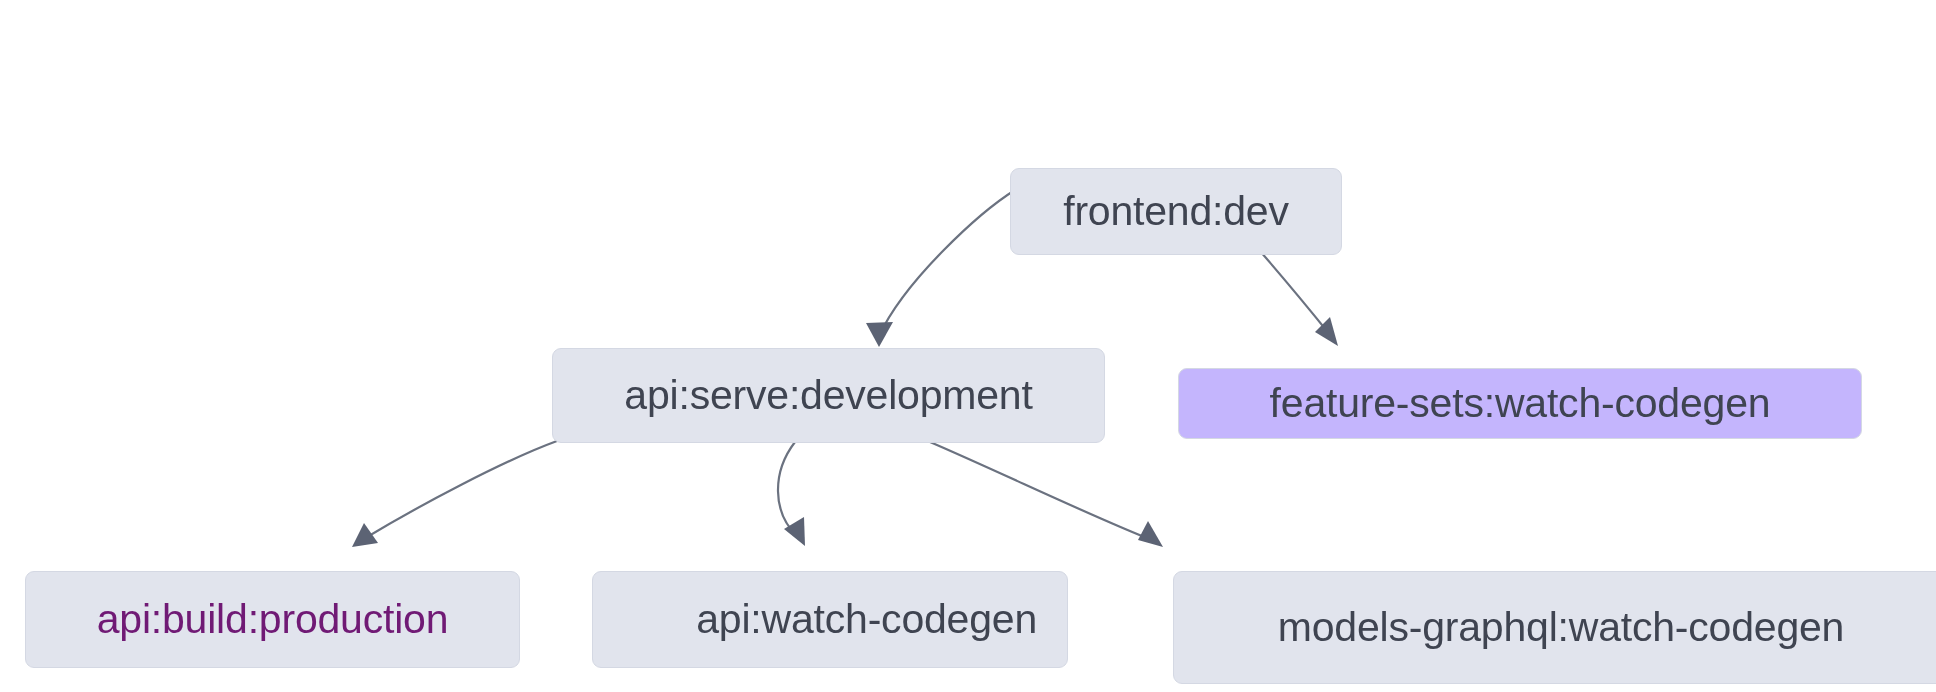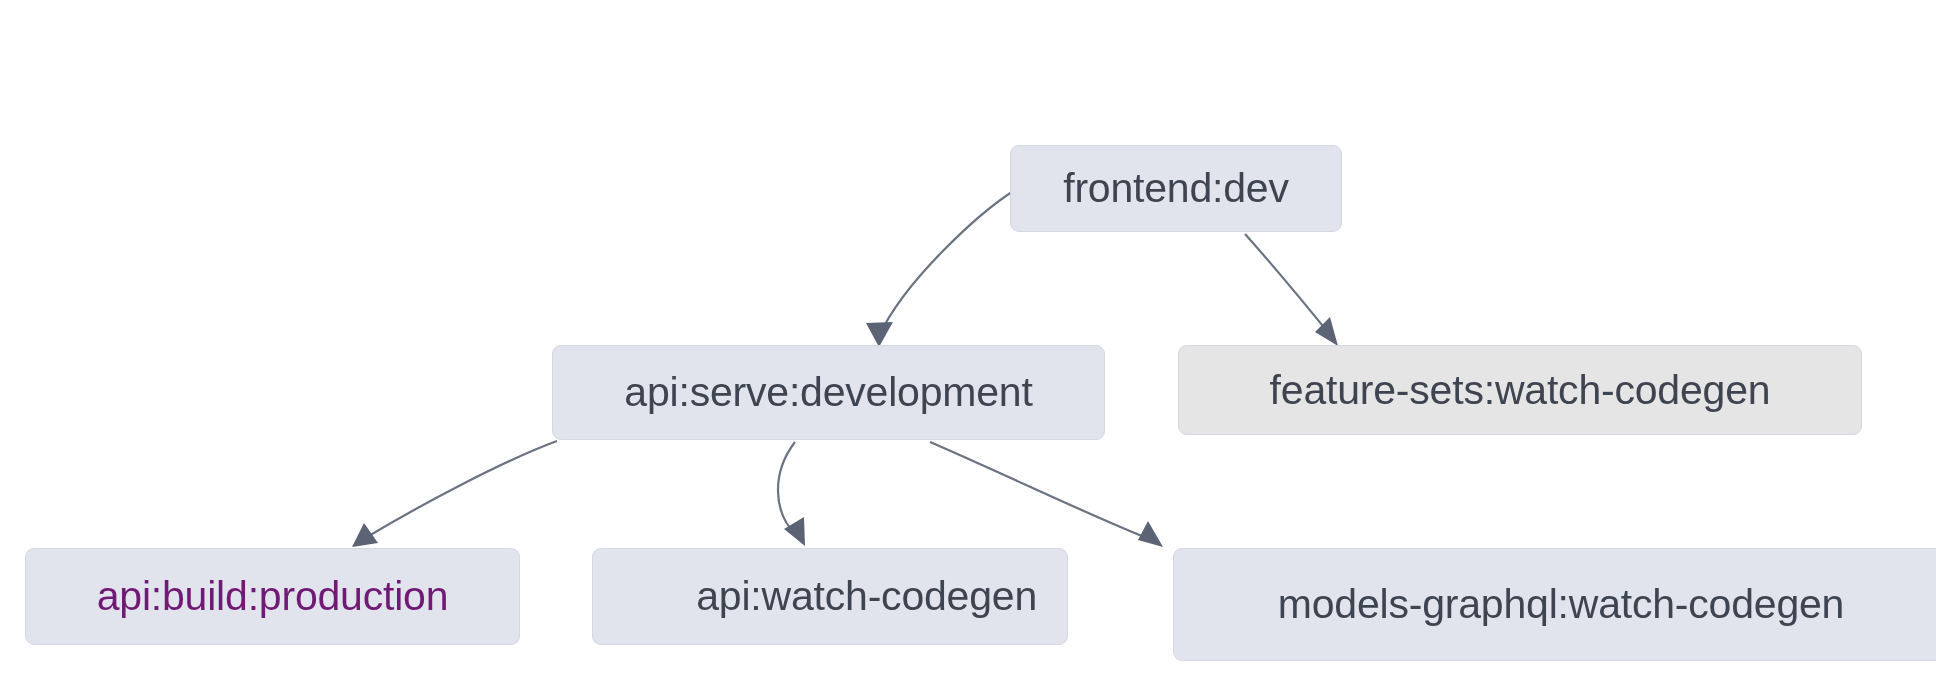--- a/index.html
+++ b/index.html
@@ -38,20 +38,21 @@
     align-items: center;
     justify-content: center;
     color: #3f4451;
     font-family: "Liberation Sans", sans-serif;
     font-size: 41px;
     font-weight: 400;
     letter-spacing: -0.2px;
     white-space: nowrap;
     line-height: 1;
     padding: 0 30px;
+    margin-top: 23px;
   }
   .edge-path {
     fill: none;
     stroke: #6b7280;
     stroke-width: 2.2;
   }
   .edge-head {
     fill: #5c6374;
     stroke: none;
   }
@@ -81,24 +82,24 @@
       <g>
         <path class="edge-path" d="M 930 442 C 1000 472 1095 518 1152 540" stroke="#6b7280"></path>
         <path class="edge-head" d="M 1163 547 L 1138 540 L 1148 521 Z"></path>
       </g>
     </svg>
 
   <div id="node-layer">
       <div class="graph-node" style="left: 1010px; top: 145px; width: 332px; height: 87px; background: rgb(225, 228, 237); border-color: rgb(212, 216, 227); color: rgb(63, 68, 81);">
         <span>frontend:dev</span>
       </div>
-      <div class="graph-node" style="left: 552px; top: 345px; width: 553px; height: 95px; background: rgb(225, 228, 237); border-color: rgb(212, 216, 227); color: rgb(63, 68, 81);">
+      <div class="graph-node" style="left: 552px; top: 325px; width: 553px; height: 95px; background: rgb(225, 228, 237); border-color: rgb(212, 216, 227); color: rgb(63, 68, 81);">
         <span>api:serve:development</span>
       </div>
-      <div class="graph-node" style="left: 1178px; top: 345px; width: 684px; height: 90px; background: #e5e5e5; border-color: rgb(212, 216, 227); color: rgb(63, 68, 81);">
+      <div class="graph-node" style="left: 1178px; top: 345px; width: 684px; height: 71px; background: #c4b5fd; border-color: rgb(212, 216, 227); color: rgb(63, 68, 81);">
         <span>feature-sets:watch-codegen</span>
       </div>
       <div class="graph-node" style="left: 25px; top: 548px; width: 495px; height: 97px; background: rgb(225, 228, 237); border-color: rgb(212, 216, 227); color: #701a75;">
         <span>api:build:production</span>
       </div>
       <div class="graph-node" style="left: 592px; top: 548px; width: 476px; height: 97px; background: rgb(225, 228, 237); border-color: rgb(212, 216, 227); color: rgb(63, 68, 81); justify-content: flex-end;">
         <span>api:watch-codegen</span>
       </div>
       <div class="graph-node" style="left: 1173px; top: 548px; width: 776px; height: 113px; background: rgb(225, 228, 237); border-color: rgb(212, 216, 227); color: rgb(63, 68, 81);">
         <span>models-graphql:watch-codegen</span>

